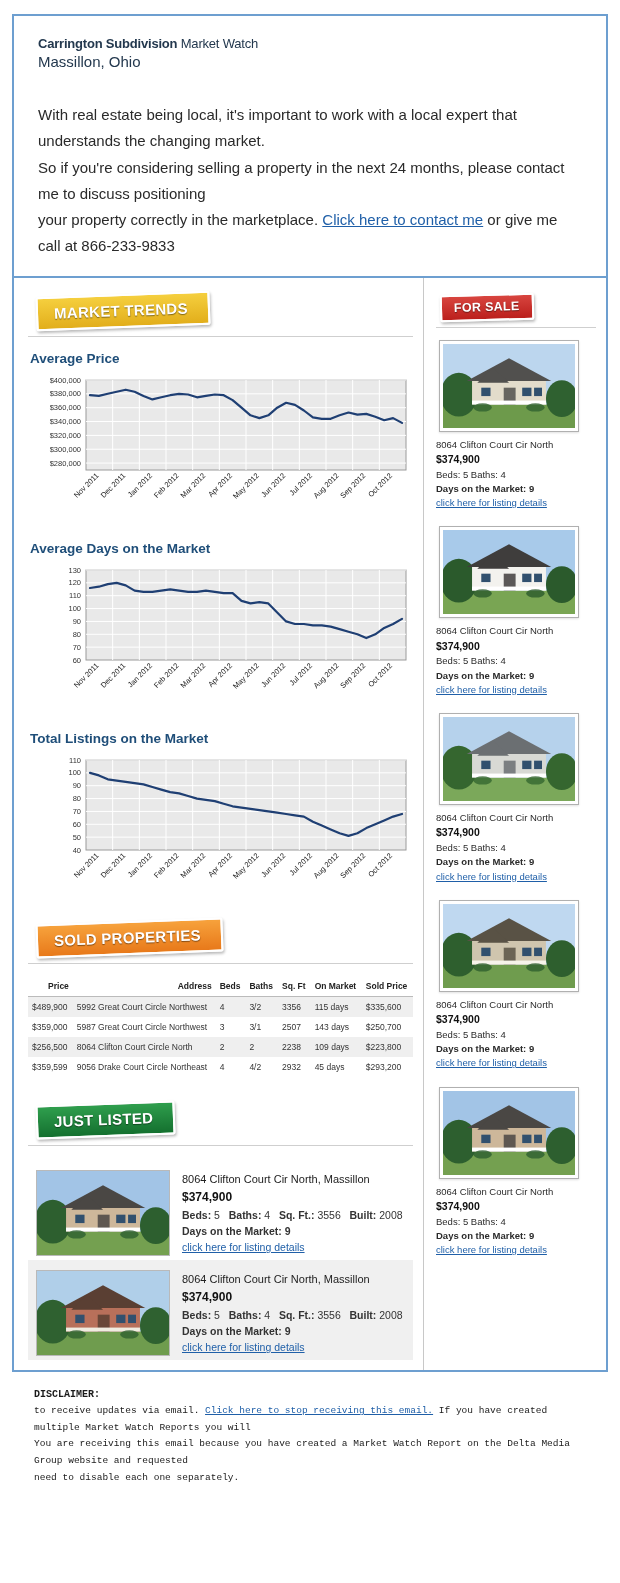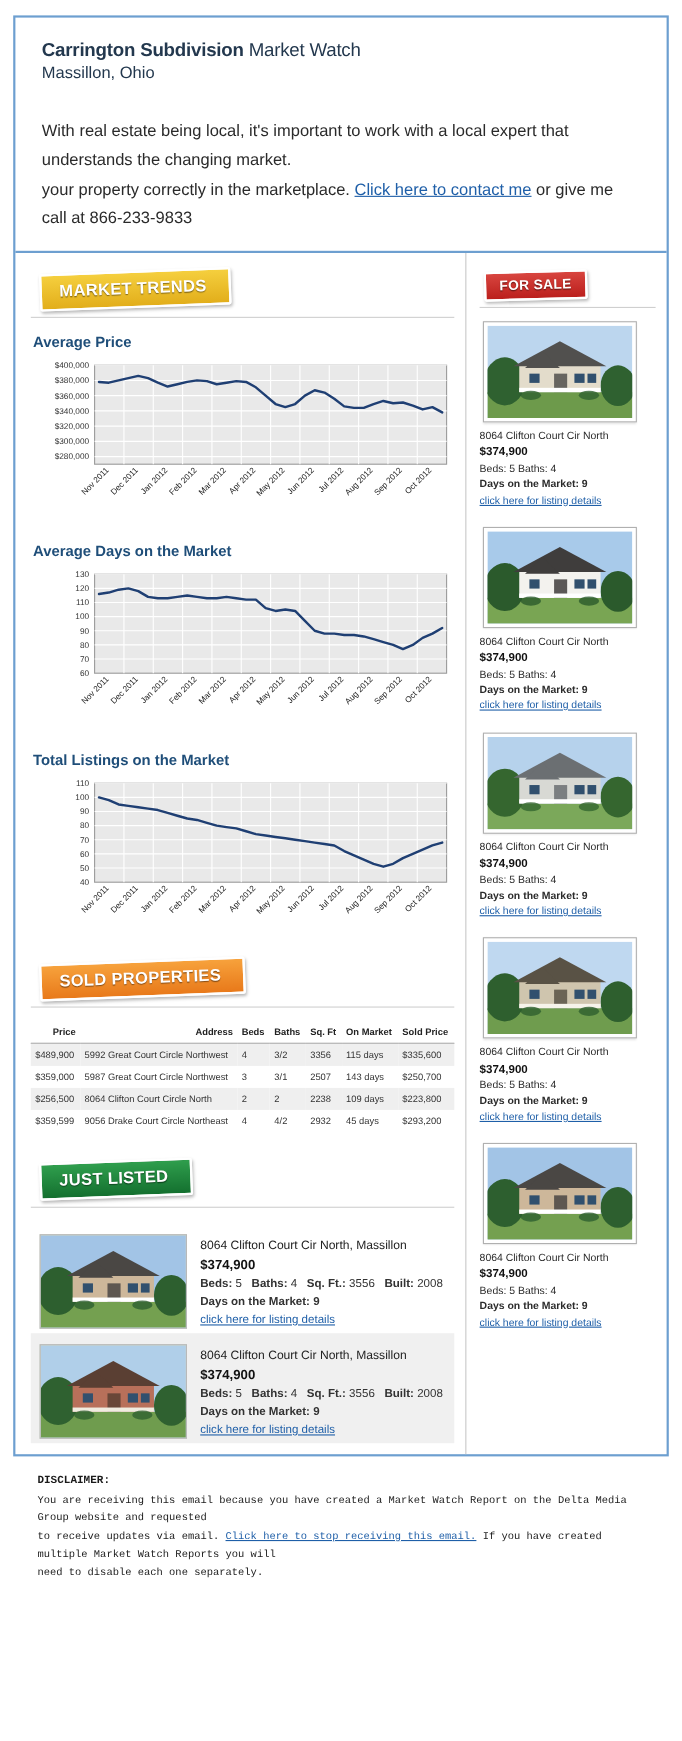--- a/index.html
+++ b/index.html
@@ -19,21 +19,21 @@
   }
   .frame {
     border: 2px solid #6d9fd0;
     background: #ffffff;
   }
   
   .header {
     border-bottom: 2px solid #6d9fd0;
     padding: 20px 24px 16px 24px;
   }
-  .title1 { font-size: 17px; color:#23384e; margin:0 0 2px 0; letter-spacing:-0.2px;}
+  .title1 { font-size: 13px; color:#23384e; margin:0 0 2px 0; letter-spacing:-0.2px;}
   .title1 b { font-weight: bold; }
   .title1 .lite { font-weight: normal; }
   .title2 { font-size: 15px; color:#23384e; margin:0 0 32px 0;}
   .intro { font-size: 15px; color:#2a2a2a; line-height: 1.75; }
   .intro a { color:#1f5fa8; text-decoration: underline; }
 
   
   .body {
     display: flex;
     align-items: stretch;
@@ -133,20 +133,21 @@
 <div class="page">
   <div class="frame">
 
     <div class="header">
       <div class="title1">
         <b>Carrington Subdivision</b><span class="lite"> Market Watch</span>
       </div>
       <div class="title2">Massillon, Ohio</div>
       <div class="intro">
         <div>With real estate being local, it's important to work with a local expert that understands the changing market.</div>
+        <div>So if you're considering selling a property in the next 24 months, please contact me to discuss positioning</div>
         <div>
           <span>your property correctly in the marketplace. </span><a href="#">Click here to contact me</a><span> or give me call at 866-233-9833</span>
         </div>
       </div>
     </div>
 
     <div class="body">
 
       <div class="left">
 
@@ -564,19 +565,19 @@
     </div>
             </div>
           </div>
       </div>
 
     </div>
   </div>
 
   <div class="disclaimer">
     <b>DISCLAIMER:</b>
-    <div>You are receiving this email because you have created a Market Watch Report on the Delta Media Group website and requested</div>
     <div>
       <span>to receive updates via email. </span><a href="#">Click here to stop receiving this email.</a><span> If you have created multiple Market Watch Reports you will</span>
     </div>
+    <div>You are receiving this email because you have created a Market Watch Report on the Delta Media Group website and requested</div>
     <div>need to disable each one separately.</div>
   </div>
 </div>
 
 </body></html>

